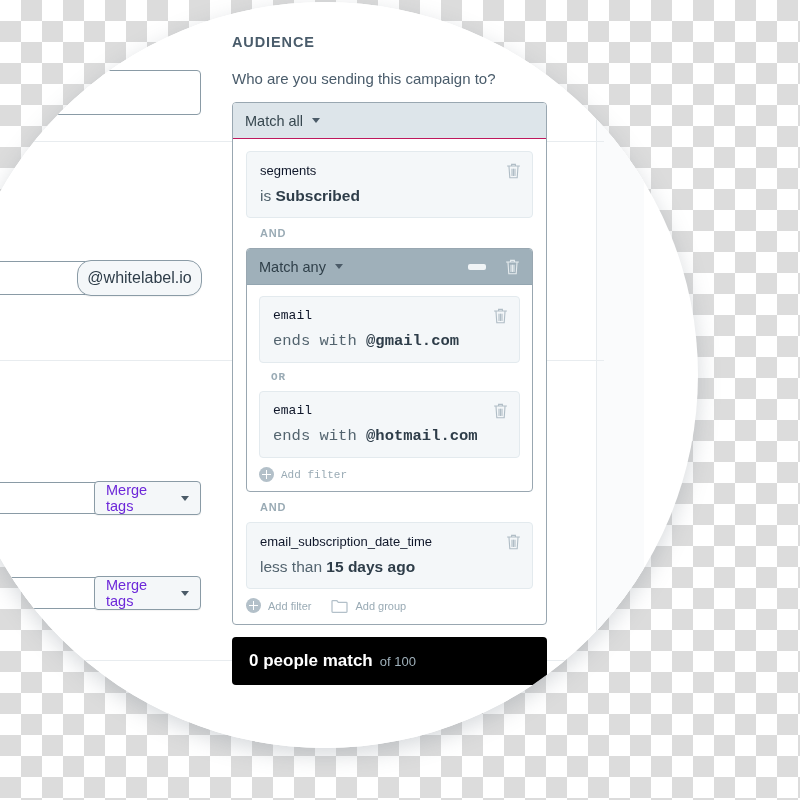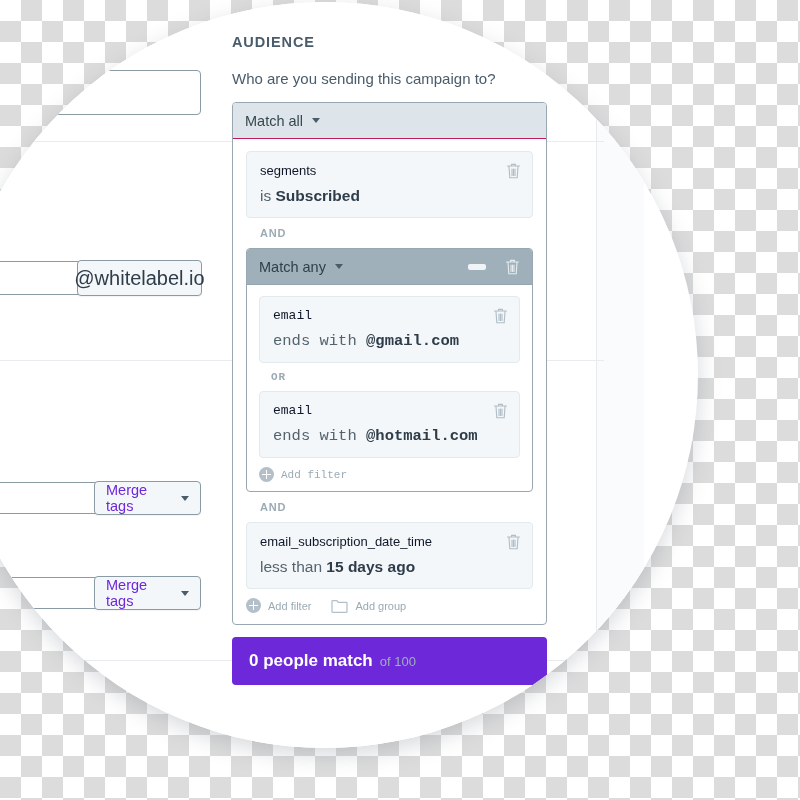--- a/index.html
+++ b/index.html
@@ -73,24 +73,24 @@
     border: 1px solid #8a9ba6;
     border-radius: 4px;
     background: #ffffff;
     box-sizing: border-box;
   }
 
   .input-addon {
     position: absolute;
     box-sizing: border-box;
     border: 1px solid #8a9ba6;
-    border-radius: 4px;
+    border-radius: 14px;
     background: #f4f7f9;
     color: #2e3d49;
-    font-size: 20px;
+    font-size: 16px;
     display: flex;
     align-items: center;
     justify-content: center;
     padding: 0 11px;
     box-shadow: 0 1px 1px rgba(0,0,0,0.05);
   }
 
   .btn-merge {
     position: absolute;
     box-sizing: border-box;
@@ -250,21 +250,21 @@
   .plus-icon:after  { top: 3.2px; left: 6.7px; height: 8.6px; width: 1.8px; }
 
   .folder-icon { width: 17px; height: 14px; flex: none; }
 
   
   .summary {
     margin-top: 12px;
     width: 315px;
     height: 48px;
     box-sizing: border-box;
-    background: #6d28d9;
+    background: #000000;
     border-radius: 4px;
     display: flex;
     align-items: center;
     padding: 0 17px;
     gap: 7px;
   }
   .summary .big { font-size: 17px; font-weight: bold; color: #ffffff; }
   .summary .small { font-size: 13px; color: #9fb0ba; text-align: center; }
 </style>
 </head>

